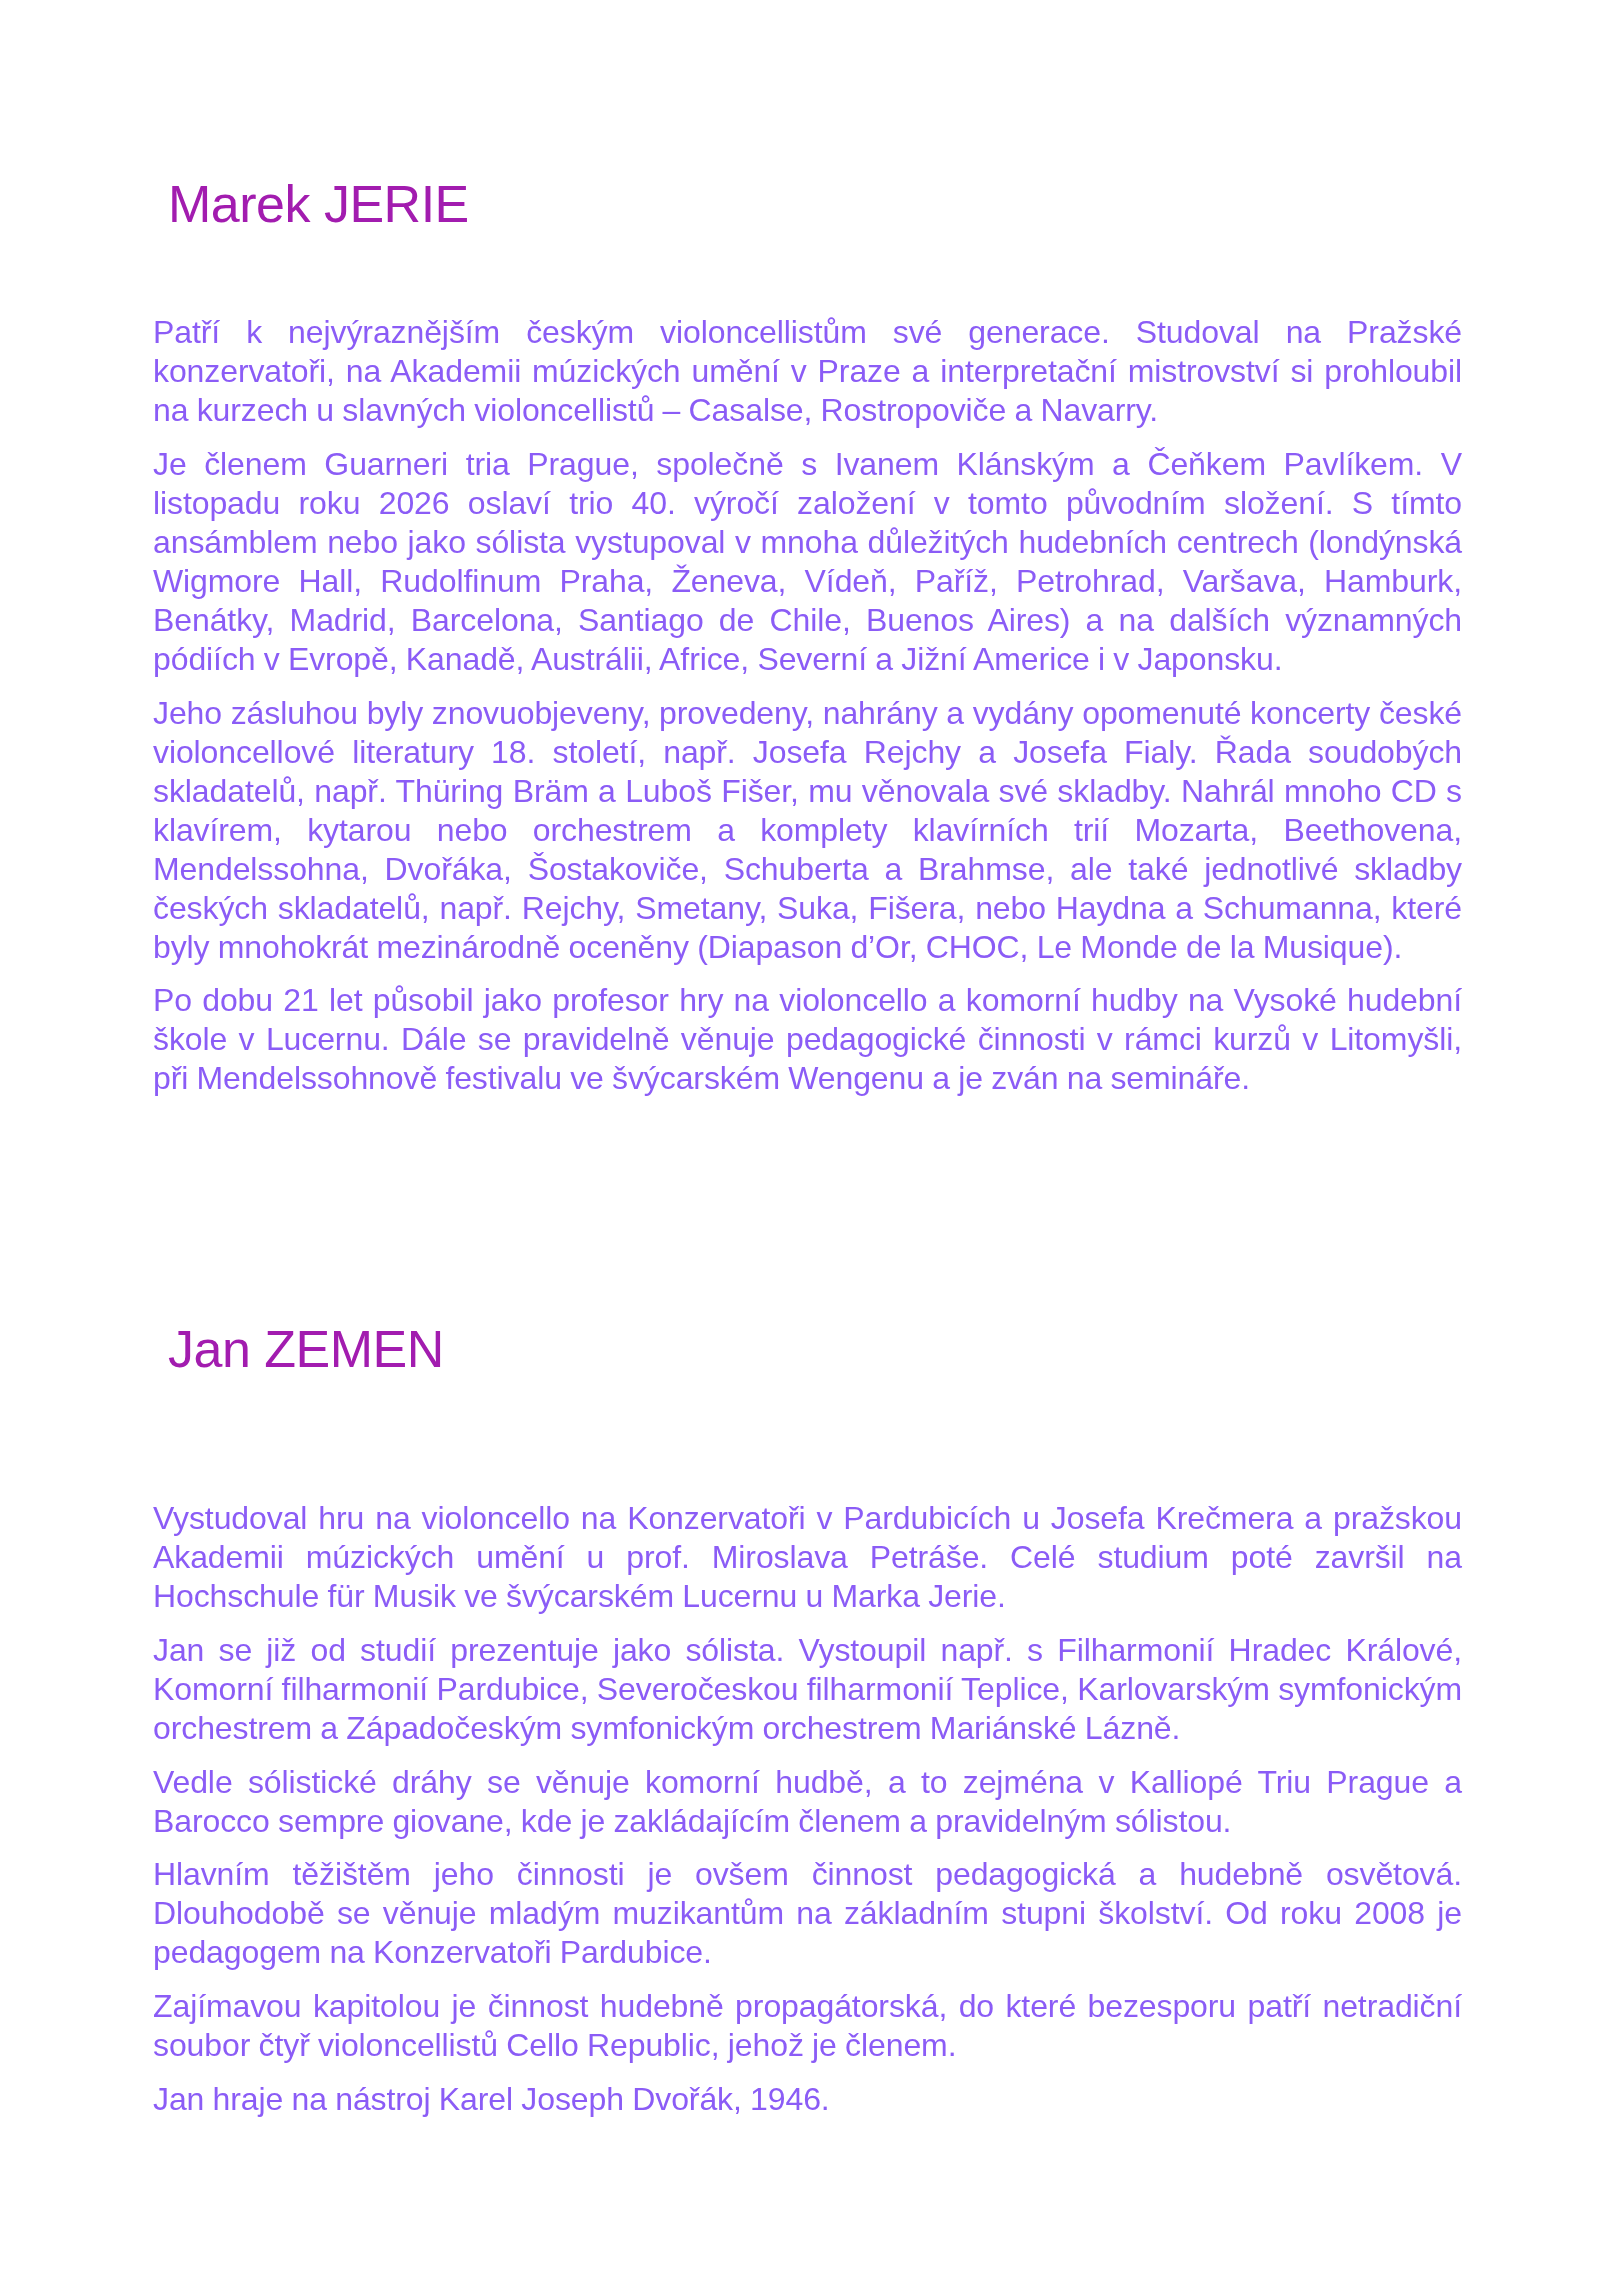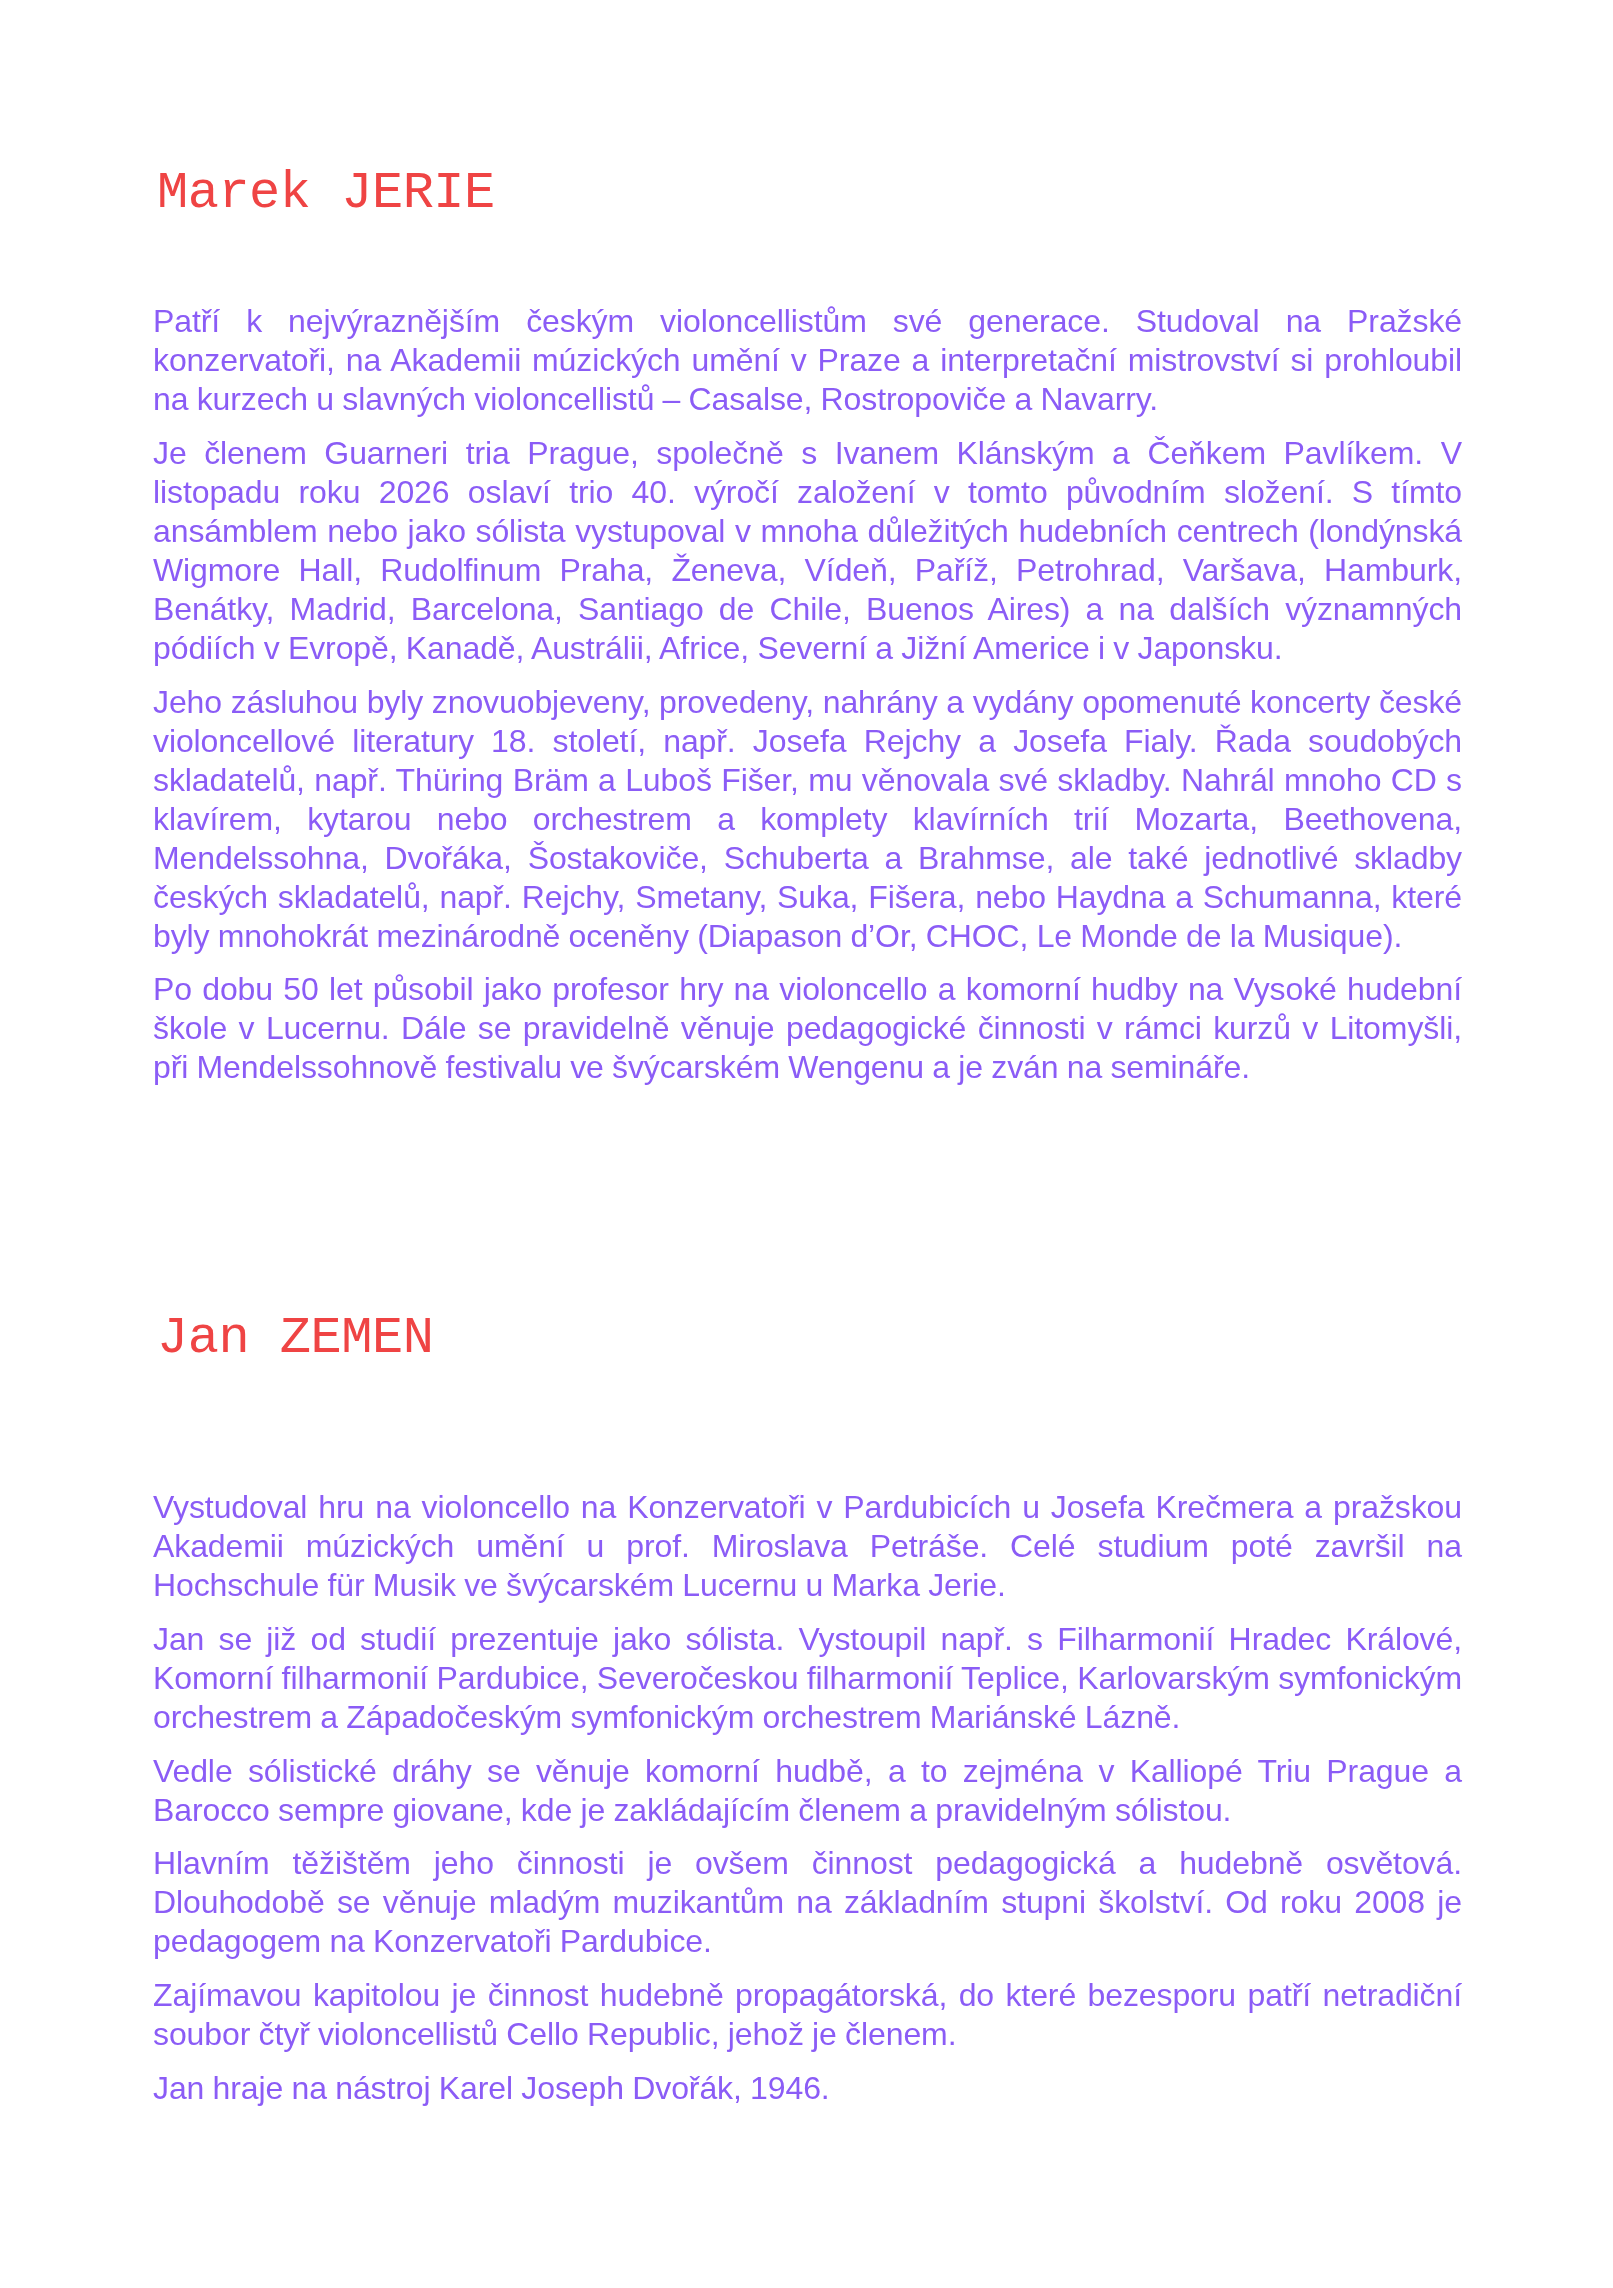--- a/index.html
+++ b/index.html
@@ -22,27 +22,27 @@
       width: 1309px;
     }
     .section {
       position: absolute;
       left: 0;
       width: 1309px;
     }
     .section-1 { top: 159px; }
     .section-2 { top: 1304px; }
     .name {
-      font-family: Liberation Mono, monospace;
+      font-family: Liberation Sans, sans-serif;
       font-weight: normal;
       font-size: 52px;
       line-height: 61px;
-      margin: 4px;
+      margin: 15px;
       letter-spacing: -0.5px;
-      color: #ef4444;
+      color: #a21caf;
     }
     .bio {
       margin-top: 78px;
     }
     .section-2 .bio {
       margin-top: 119px;
     }
     .bio p {
       margin: 0 0 14.8px 0;
       font-family: "Liberation Sans", sans-serif;
@@ -60,21 +60,21 @@
 <body>
 
 <div class="page">
 
   <section class="section section-1">
     <h1 class="name">Marek JERIE</h1>
     <div class="bio">
       <p>Patří k nejvýraznějším českým violoncellistům své generace. Studoval na Pražské konzervatoři, na Akademii múzických umění v Praze a interpretační mistrovství si prohloubil na kurzech u slavných violoncellistů – Casalse, Rostropoviče a Navarry.</p>
       <p>Je členem Guarneri tria Prague, společně s Ivanem Klánským a Čeňkem Pavlíkem. V listopadu roku 2026 oslaví trio 40. výročí založení v tomto původním složení. S tímto ansámblem nebo jako sólista vystupoval v mnoha důležitých hudebních centrech (londýnská Wigmore Hall, Rudolfinum Praha, Ženeva, Vídeň, Paříž, Petrohrad, Varšava, Hamburk, Benátky, Madrid, Barcelona, Santiago de Chile, Buenos Aires) a na dalších významných pódiích v Evropě, Kanadě, Austrálii, Africe, Severní a Jižní Americe i v Japonsku.</p>
       <p>Jeho zásluhou byly znovuobjeveny, provedeny, nahrány a vydány opomenuté koncerty české violoncellové literatury 18. století, např. Josefa Rejchy a Josefa Fialy. Řada soudobých skladatelů, např. Thüring Bräm a Luboš Fišer, mu věnovala své skladby. Nahrál mnoho CD s klavírem, kytarou nebo orchestrem a komplety klavírních trií Mozarta, Beethovena, Mendelssohna, Dvořáka, Šostakoviče, Schuberta a Brahmse, ale také jednotlivé skladby českých skladatelů, např. Rejchy, Smetany, Suka, Fišera, nebo Haydna a Schumanna, které byly mnohokrát mezinárodně oceněny (Diapason d’Or, CHOC, Le Monde de la Musique).</p>
-      <p>Po dobu 50 let působil jako profesor hry na violoncello a komorní hudby na Vysoké hudební škole v Lucernu. Dále se pravidelně věnuje pedagogické činnosti v rámci kurzů v Litomyšli, při Mendelssohnově festivalu ve švýcarském Wengenu a je zván na semináře.</p>
+      <p>Po dobu 21 let působil jako profesor hry na violoncello a komorní hudby na Vysoké hudební škole v Lucernu. Dále se pravidelně věnuje pedagogické činnosti v rámci kurzů v Litomyšli, při Mendelssohnově festivalu ve švýcarském Wengenu a je zván na semináře.</p>
     </div>
   </section>
 
   <section class="section section-2">
     <h1 class="name">Jan ZEMEN</h1>
     <div class="bio">
       <p>Vystudoval hru na violoncello na Konzervatoři v Pardubicích u Josefa Krečmera a pražskou Akademii múzických umění u prof. Miroslava Petráše. Celé studium poté završil na Hochschule für Musik ve švýcarském Lucernu u Marka Jerie.</p>
       <p>Jan se již od studií prezentuje jako sólista. Vystoupil např. s Filharmonií Hradec Králové, Komorní filharmonií Pardubice, Severočeskou filharmonií Teplice, Karlovarským symfonickým orchestrem a Západočeským symfonickým orchestrem Mariánské Lázně.</p>
       <p>Vedle sólistické dráhy se věnuje komorní hudbě, a to zejména v Kalliopé Triu Prague a Barocco sempre giovane, kde je zakládajícím členem a pravidelným sólistou.</p>
       <p>Hlavním těžištěm jeho činnosti je ovšem činnost pedagogická a hudebně osvětová. Dlouhodobě se věnuje mladým muzikantům na základním stupni školství. Od roku 2008 je pedagogem na Konzervatoři Pardubice.</p>

